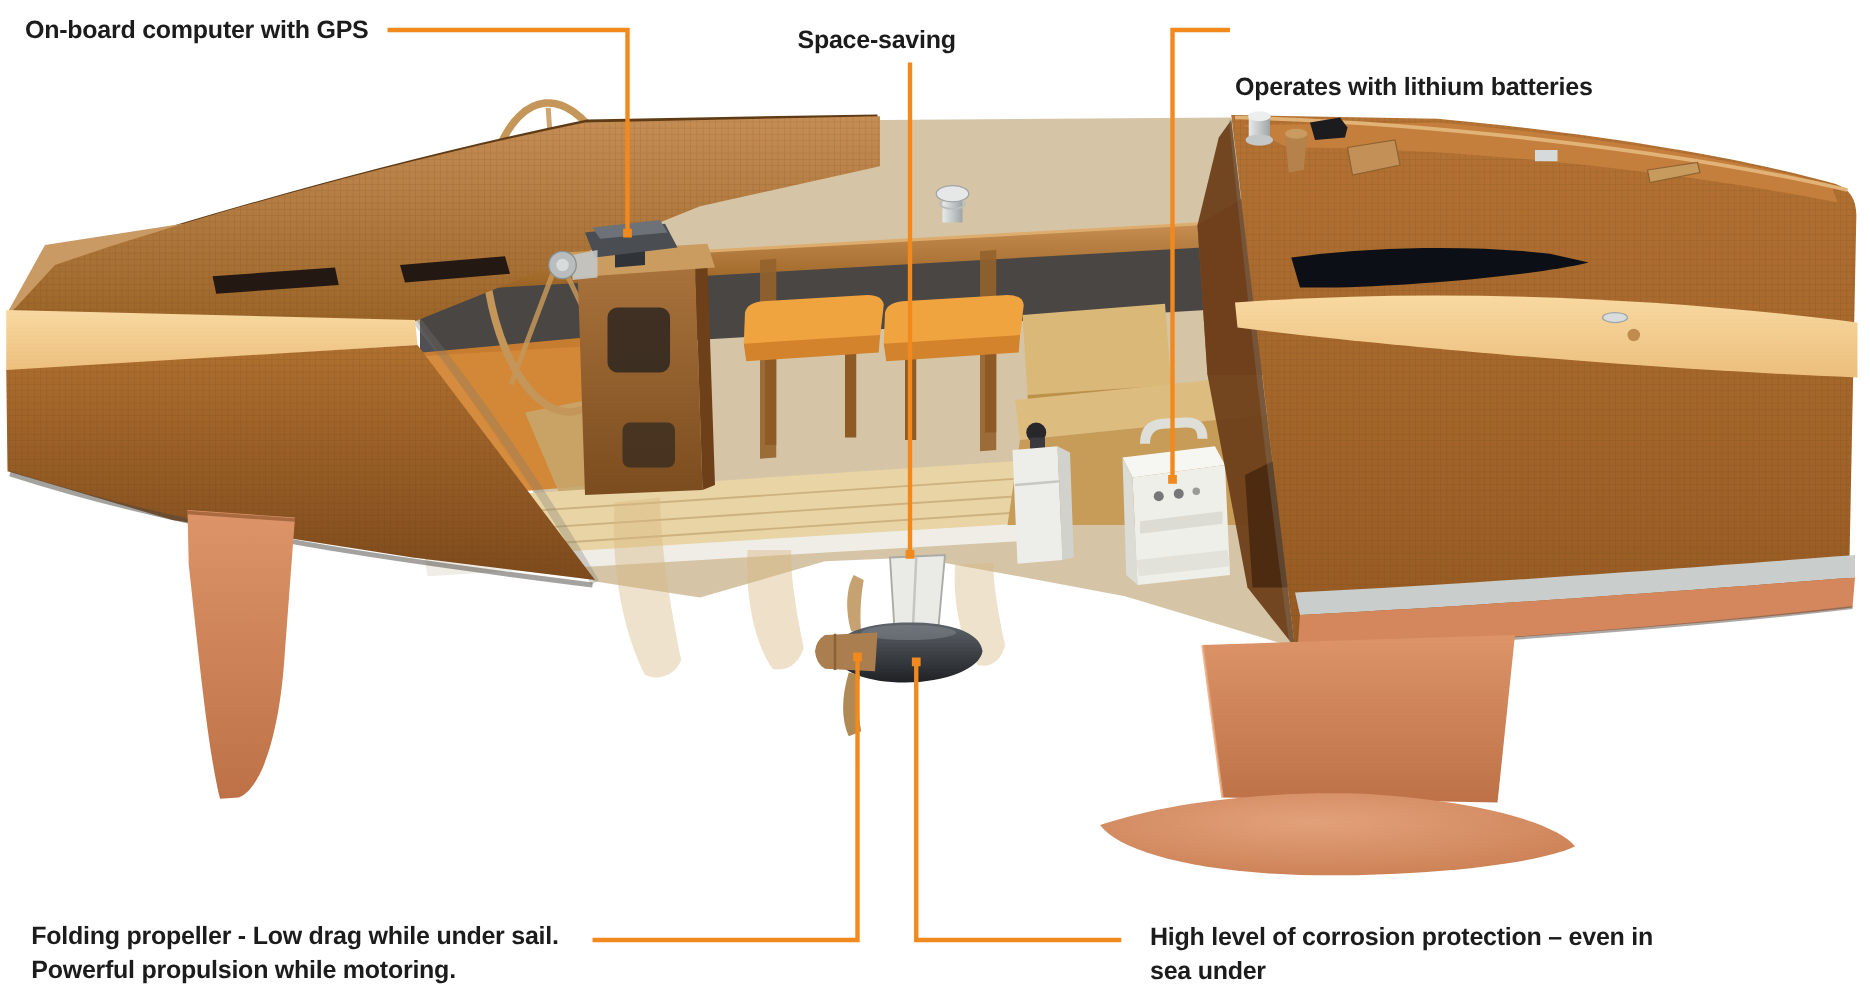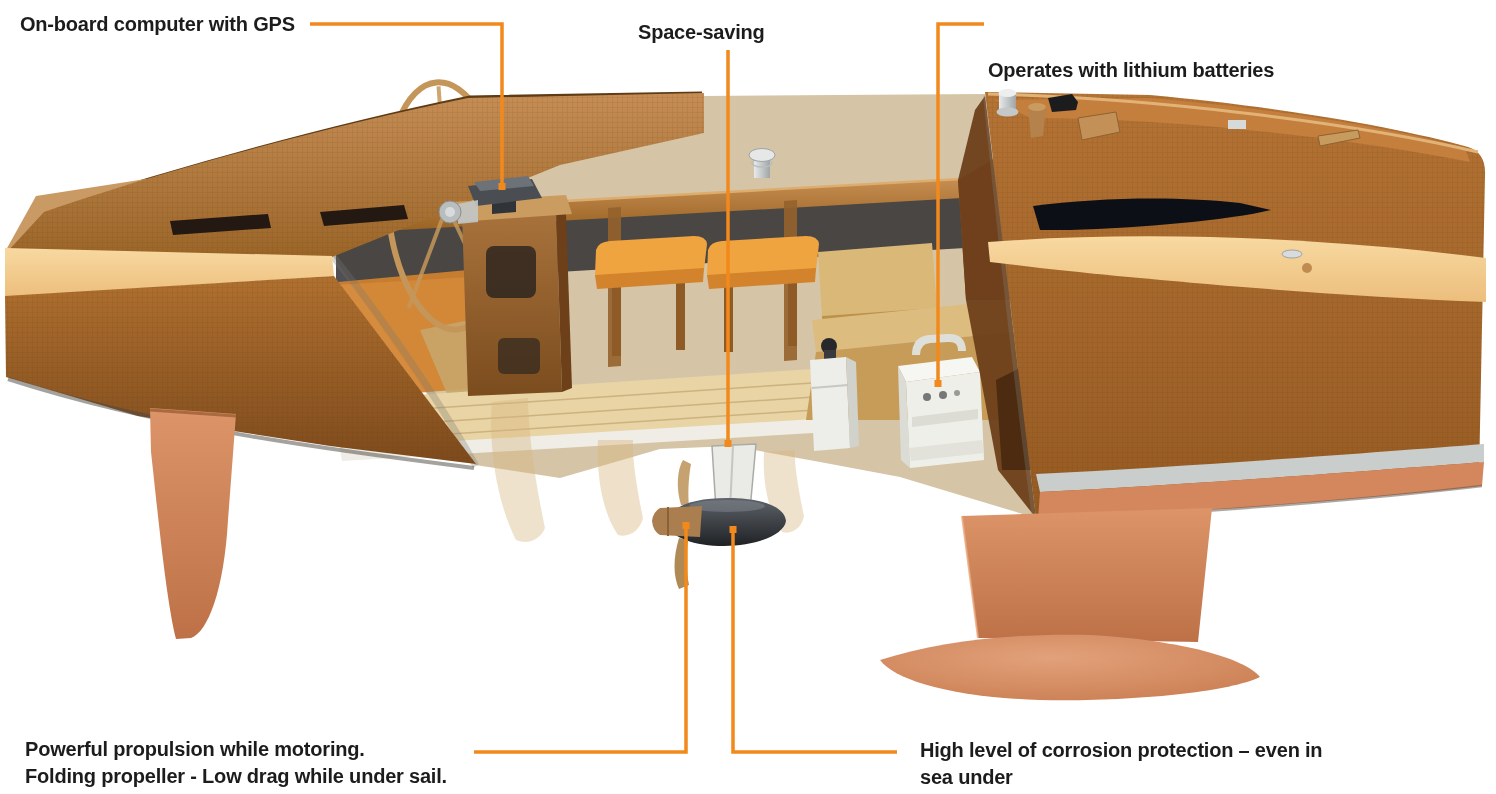--- a/index.html
+++ b/index.html
@@ -258,22 +258,22 @@
 
   <div class="callout" style="left:638px;top:19px;text-align:right;">
     <div>Space-saving</div>
   </div>
 
   <div class="callout" style="left:988px;top:11px;margin-top:46px;">
     <div>Operates with lithium batteries</div>
   </div>
 
   <div class="callout" style="left:25px;top:736px;">
+    <div>Folding propeller - Low drag while under sail.</div>
     <div>Powerful propulsion while motoring.</div>
-    <div>Folding propeller - Low drag while under sail.</div>
   </div>
 
   <div class="callout" style="left:901px;top:737px;margin-left:19px;">
     <div>High level of corrosion protection – even in</div>
     <div>sea under</div>
   </div>
 
 </div>
 
 </body></html>

